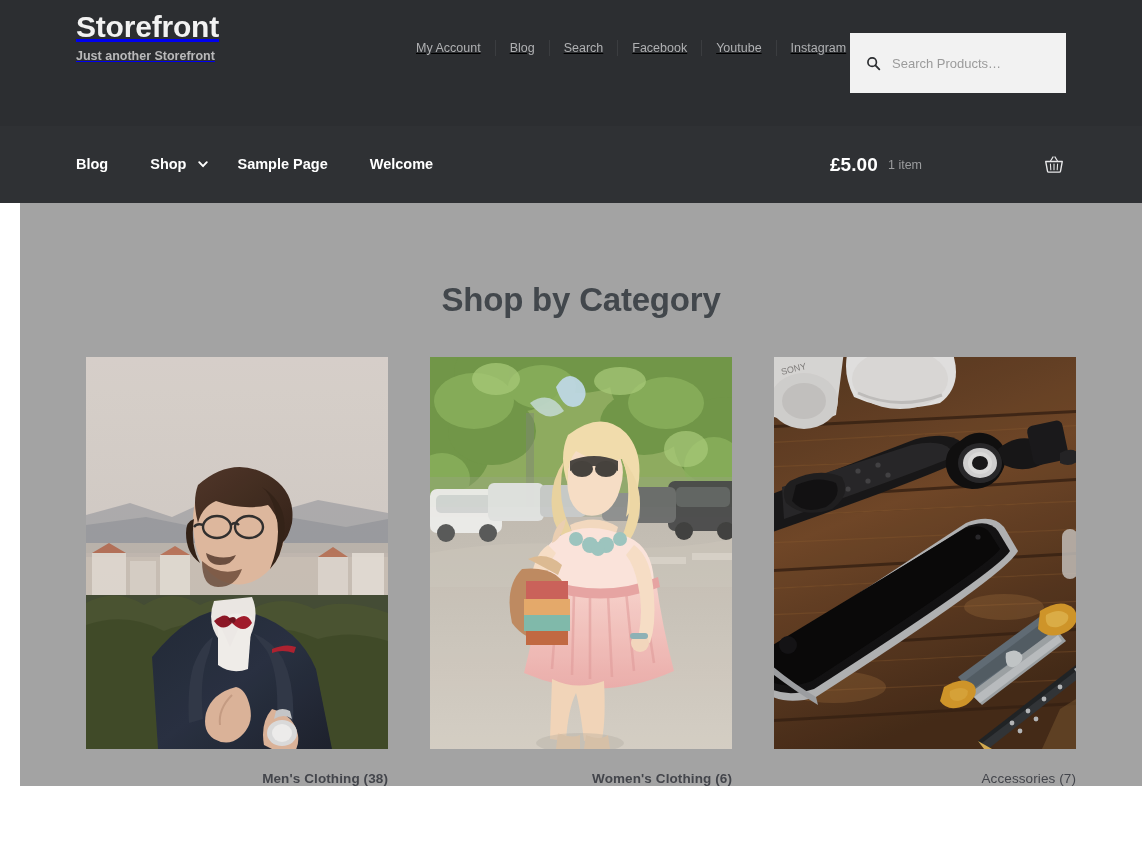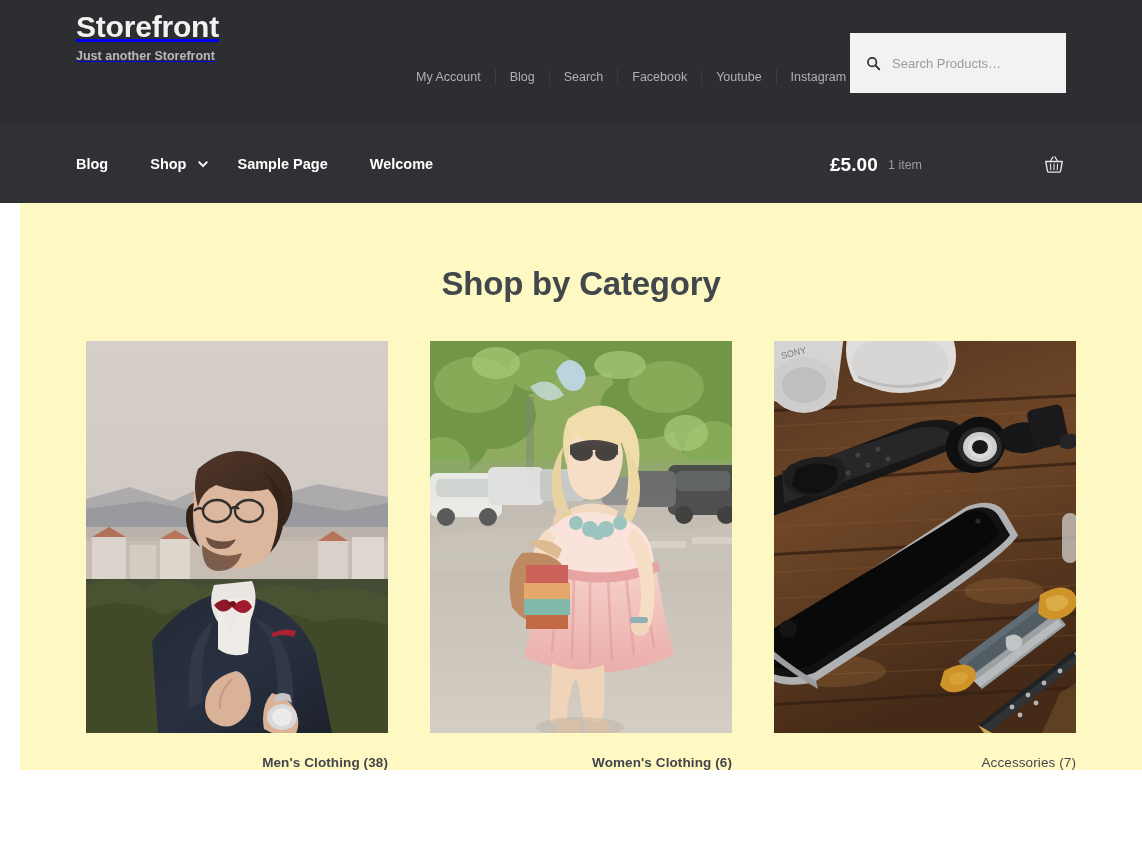--- a/index.html
+++ b/index.html
@@ -40,23 +40,24 @@
   .brand-tagline {
     font-size: 12.5px;
     color: #b9b9ba;
     margin-top: 4px;
     font-weight: bold;
   }
 
   .secondary-nav {
     position: absolute;
     left: 340px;
-    top: 69px;
-    display: flex;
-    align-items: center;
+    top: 40px;
+    display: flex;
+    align-items: center;
+    text-decoration: underline;
   }
   .secondary-nav a {
     font-size: 12.5px;
     color: #b0b1b3;
     text-decoration: none;
     padding: 0 14px;
     line-height: 16px;
     display: inline-block;
     border-left: 1px solid #3b3d40;
     white-space: nowrap;
@@ -164,22 +165,22 @@
     width: 24px;
     height: 24px;
     margin-left: 120px;
     display: flex;
     align-items: center;
     justify-content: center;
   }
 
   
   .content {
-    background: #fef9c3;
-    padding-top: 0;
+    background: #a3a3a3;
+    padding-top: 16px;
     margin-left: 20px;
   }
   .page-title {
     text-align: center;
     font-size: 33px;
     font-weight: bold;
     color: #42474c;
     padding-top: 62px;
     letter-spacing: -0.2px;
   }

